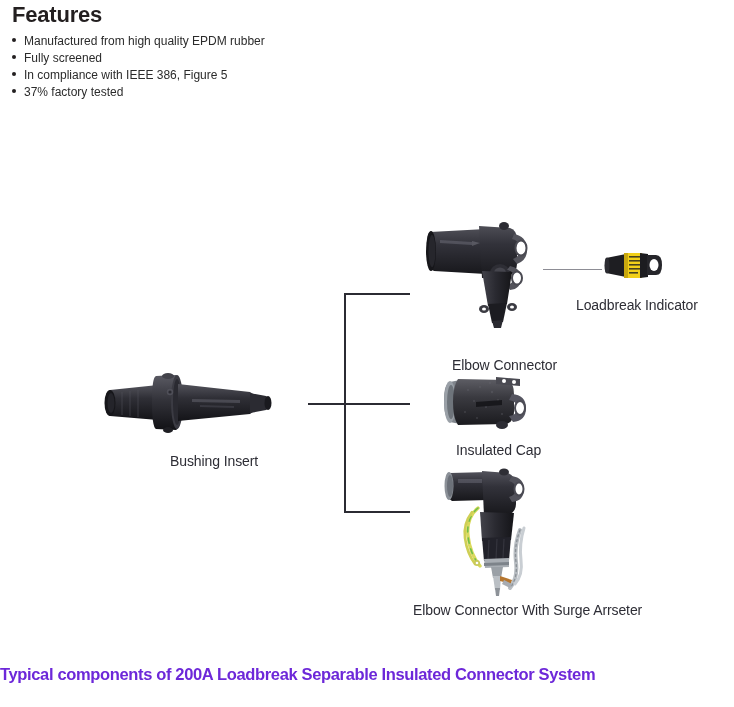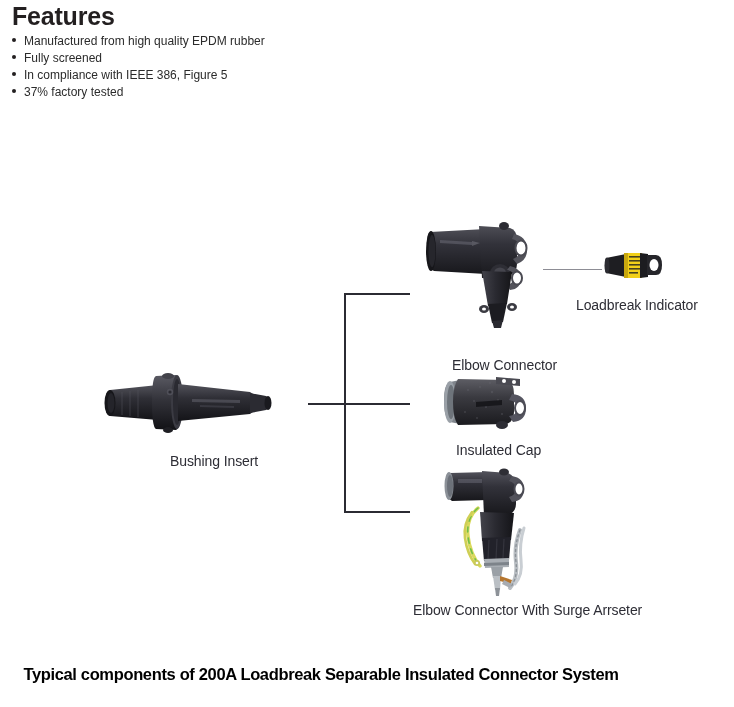--- a/index.html
+++ b/index.html
@@ -19,21 +19,21 @@
     position: relative;
     width: 734px;
     height: 707px;
   }
 
   
   .features-heading {
     position: absolute;
     left: 12px;
     top: 2px;
-    font-size: 25px;
+    font-size: 22px;
     font-weight: bold;
     letter-spacing: -0.2px;
     color: #231f20;
   }
   .features-list {
     position: absolute;
     left: 12px;
     top: 33px;
     width: 420px;
   }
@@ -54,25 +54,25 @@
     border-radius: 50%;
     background: #231f20;
   }
 
   
   .caption {
     position: absolute;
     left: 0;
     top: 665px;
     width: 642px;
-    text-align: center;
+    text-align: left;
     font-size: 16.5px;
     font-weight: bold;
     letter-spacing: -0.35px;
-    color: #000000;
+    color: #6d28d9;
   }
 
   
   .comp-label {
     position: absolute;
     font-size: 14px;
     color: #2d2d35;
     white-space: nowrap;
     letter-spacing: -0.1px;
   }

